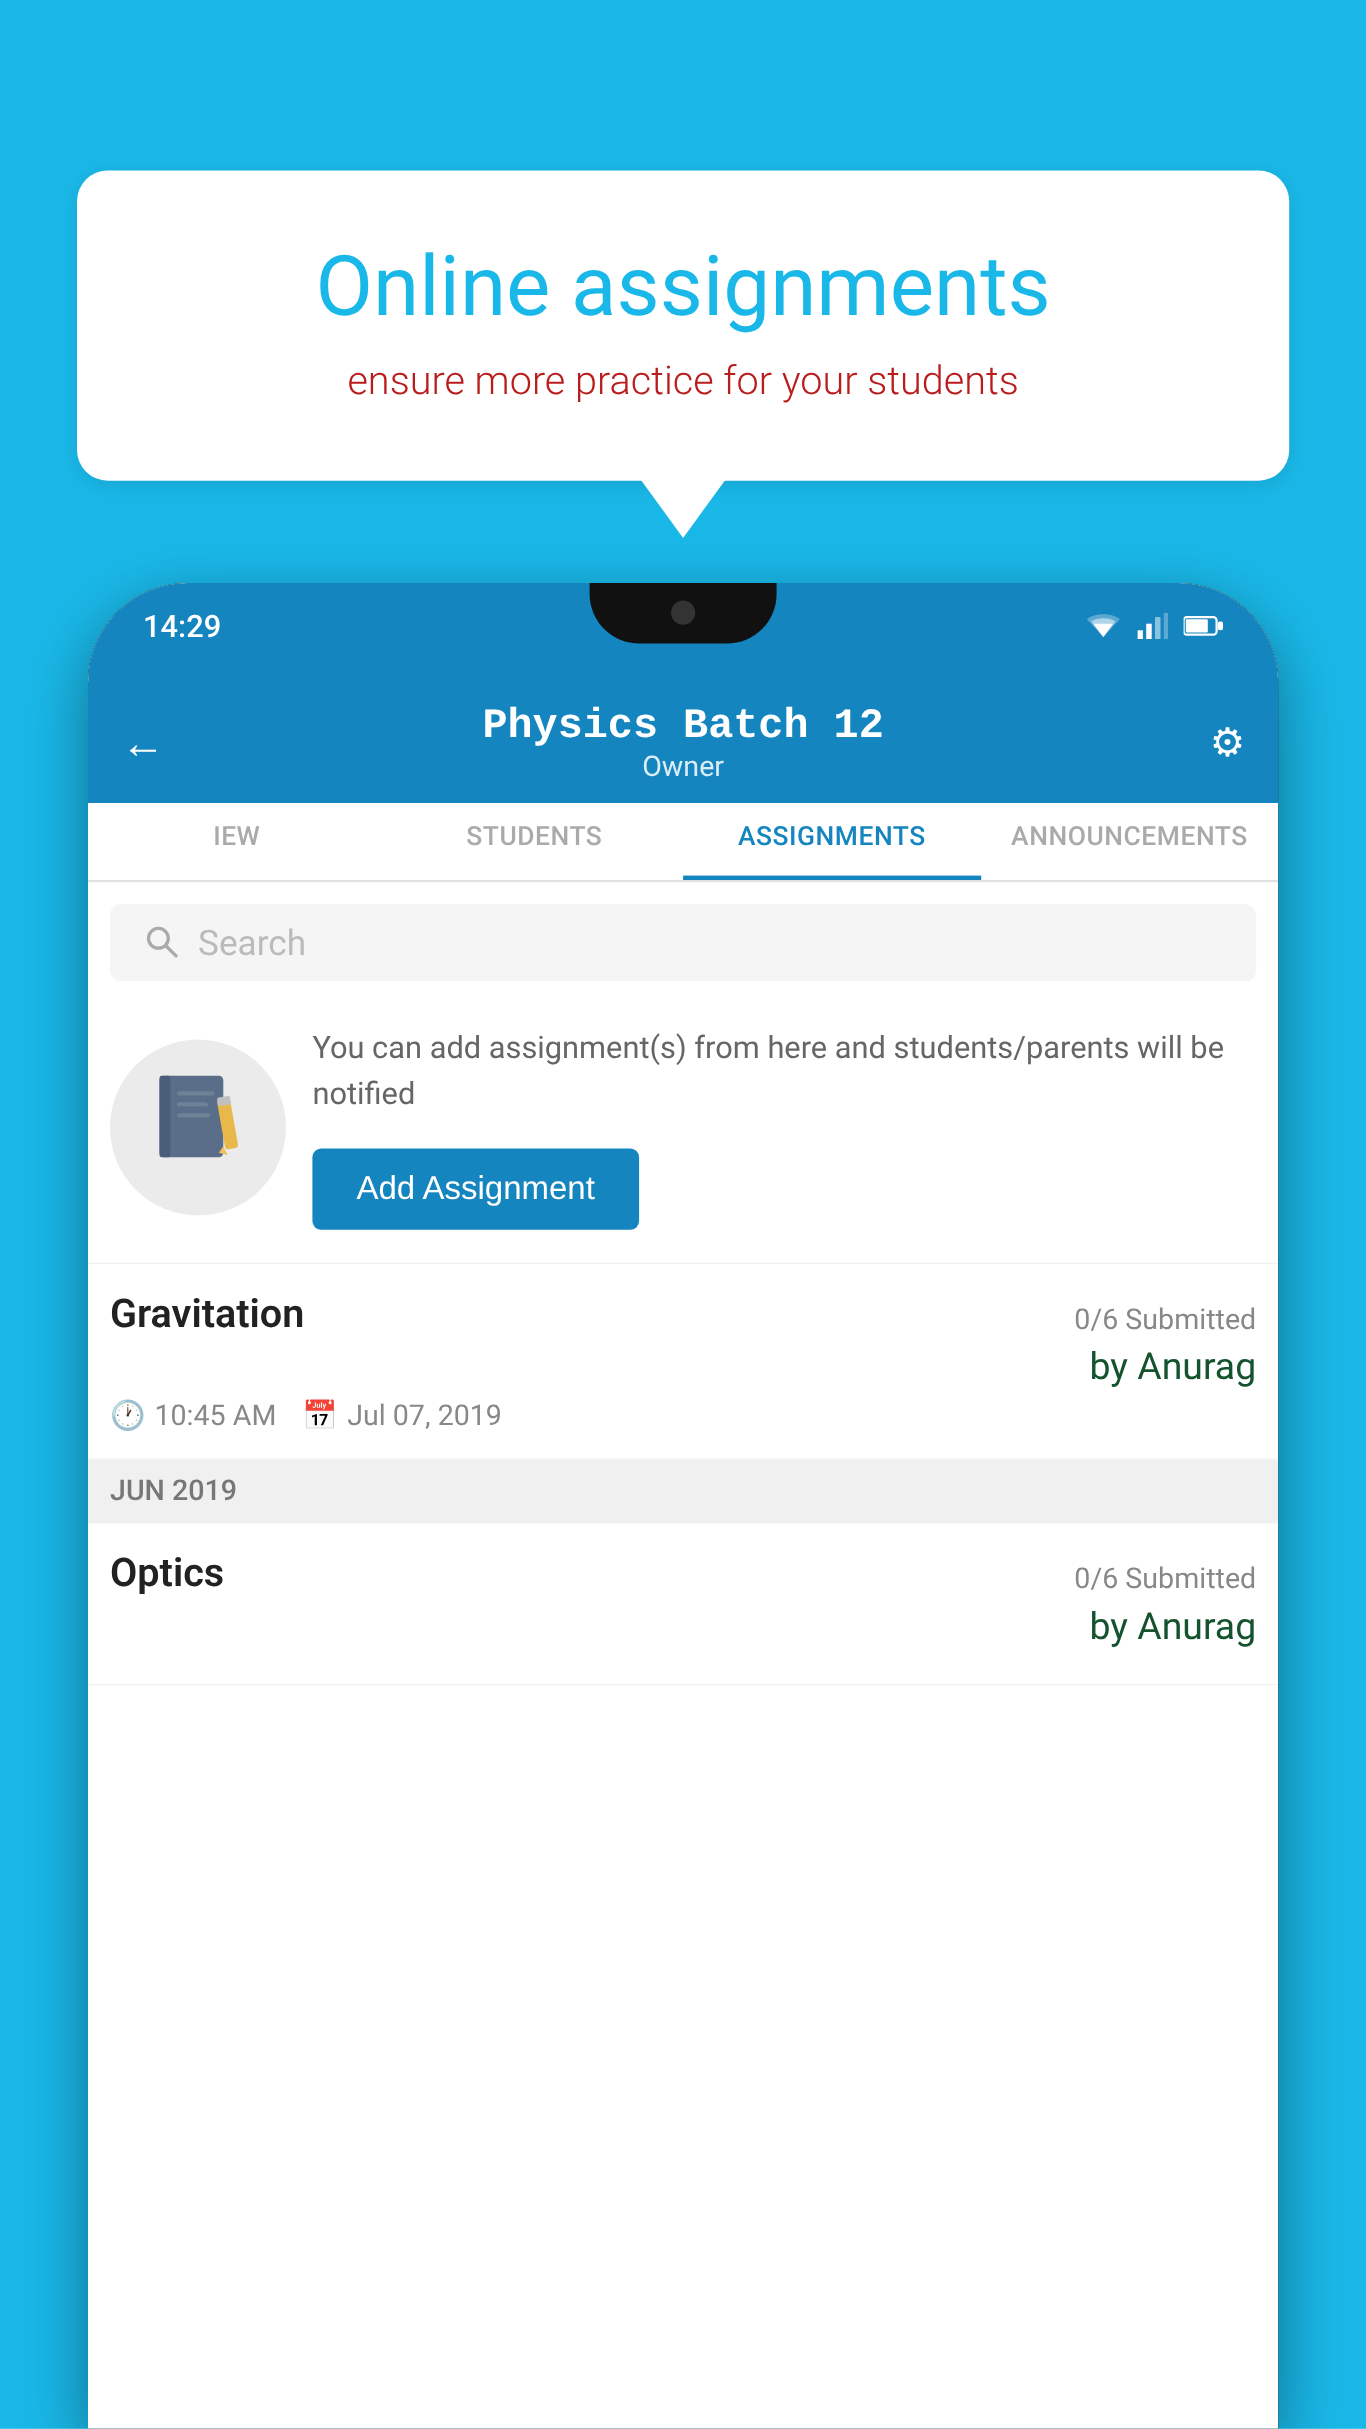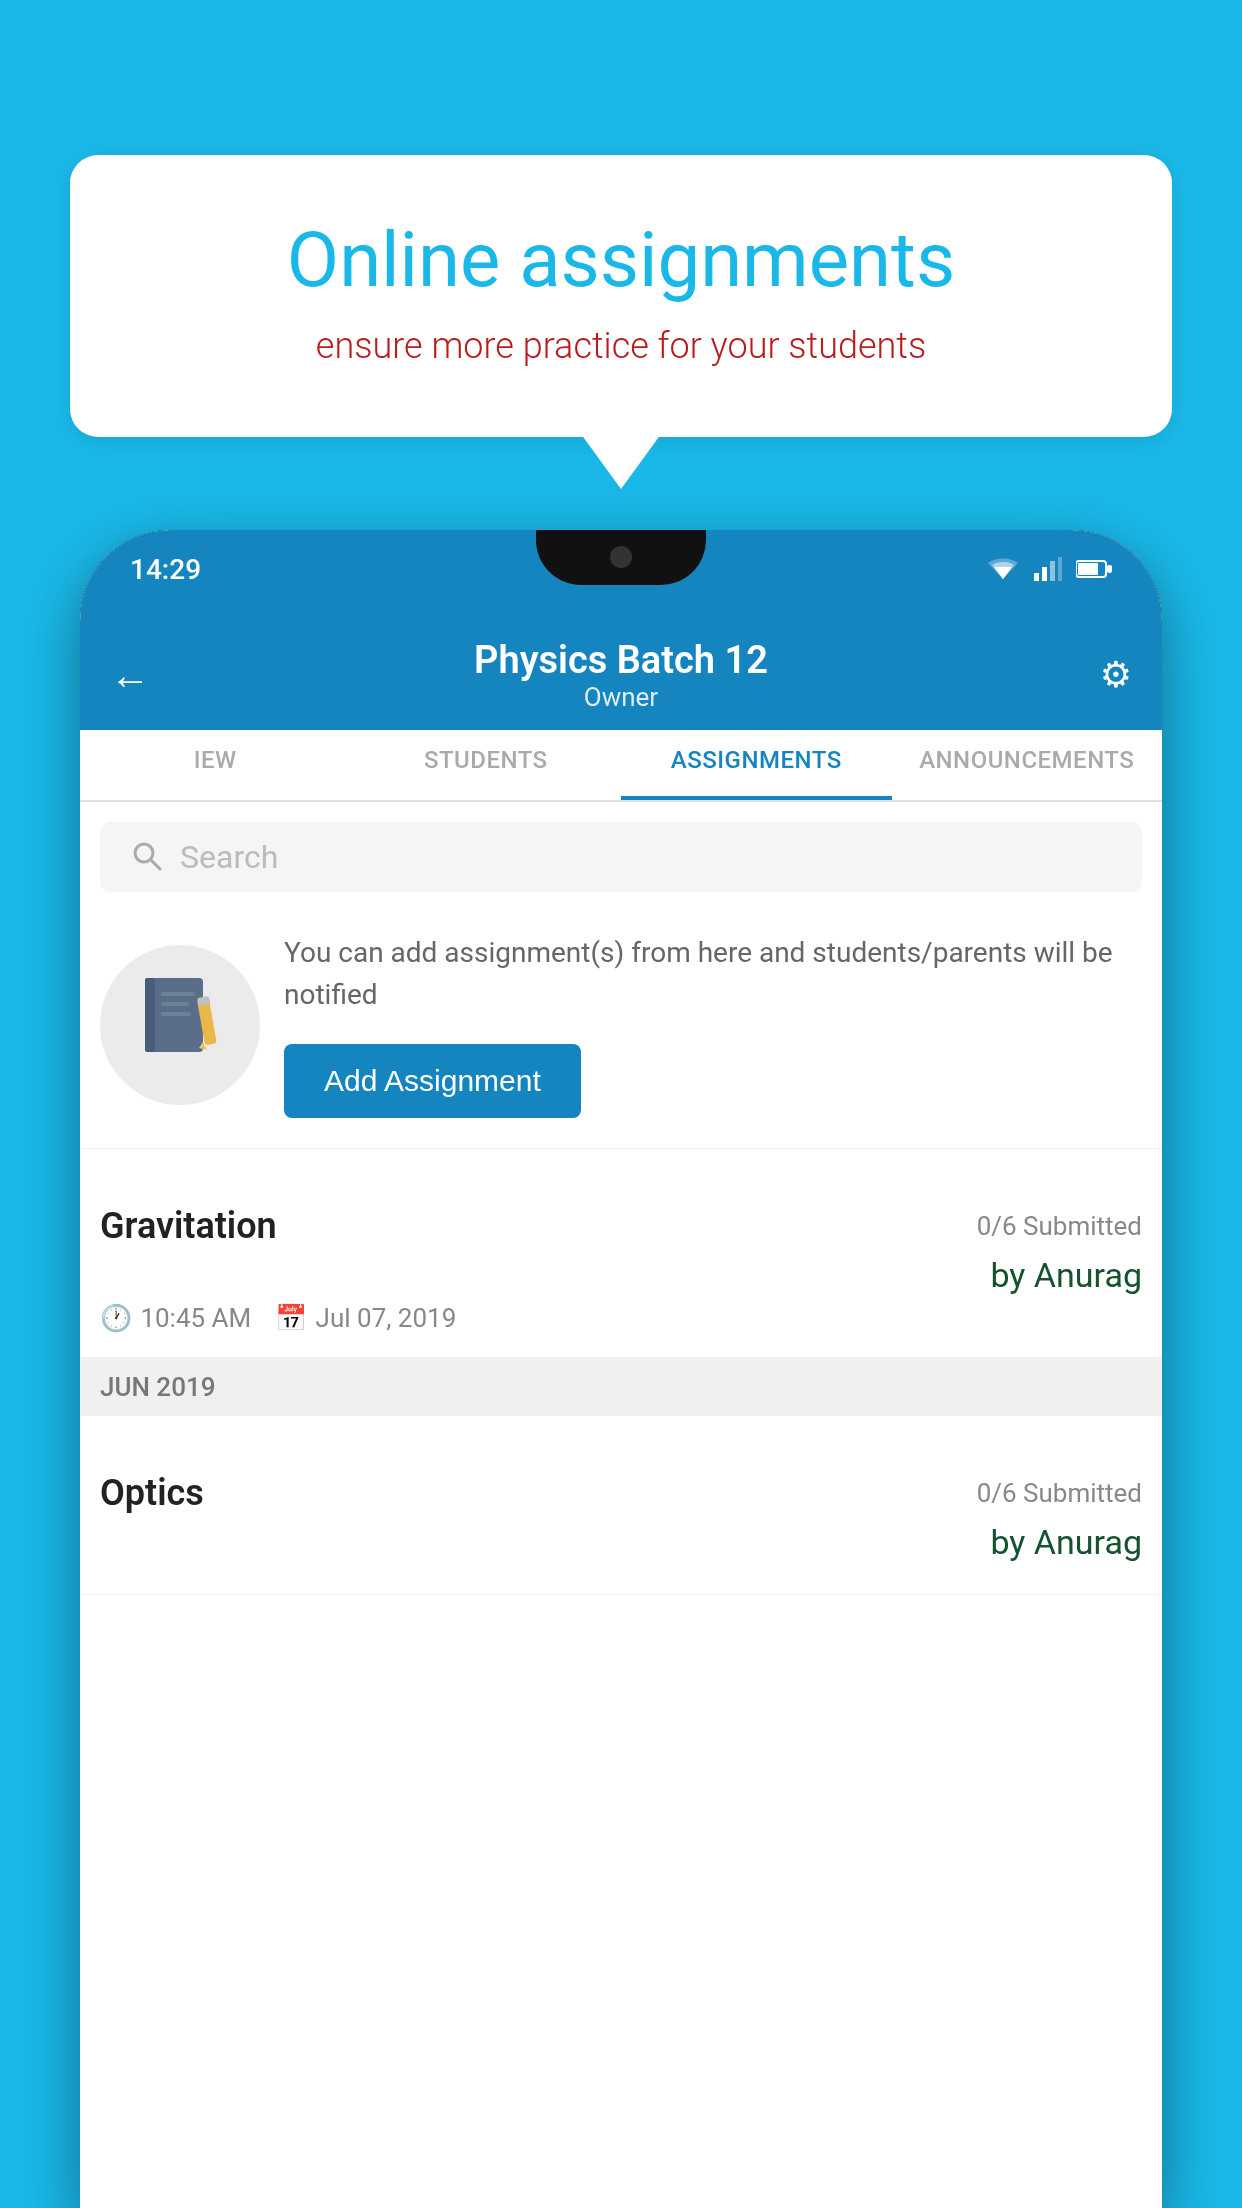--- a/index.html
+++ b/index.html
@@ -156,20 +156,21 @@
       font-size: 40px;
       cursor: pointer;
     }
     .app-bar-title-group {
       text-align: center;
     }
     .app-bar-title {
       font-size: 38px;
       color: white;
       font-weight: 600;
+      font-family: Liberation Mono, monospace;
     }
     .app-bar-subtitle {
       font-size: 26px;
       color: rgba(255,255,255,0.85);
       font-weight: 400;
     }
     .app-bar-settings {
       position: absolute;
       right: 30px;
       color: white;
@@ -295,23 +296,22 @@
     }
 
     
     .assignment-item {
       padding: 24px 20px;
       border-bottom: 1px solid #f0f0f0;
     }
     .assignment-item-top {
       display: flex;
       justify-content: space-between;
-      align-items: center;
+      align-items: flex-end;
       margin-bottom: 8px;
-      margin-top: 32px;
     }
     .assignment-title {
       font-size: 36px;
       font-weight: 600;
       color: #222;
     }
     .assignment-status {
       font-size: 26px;
       color: #888;
     }

